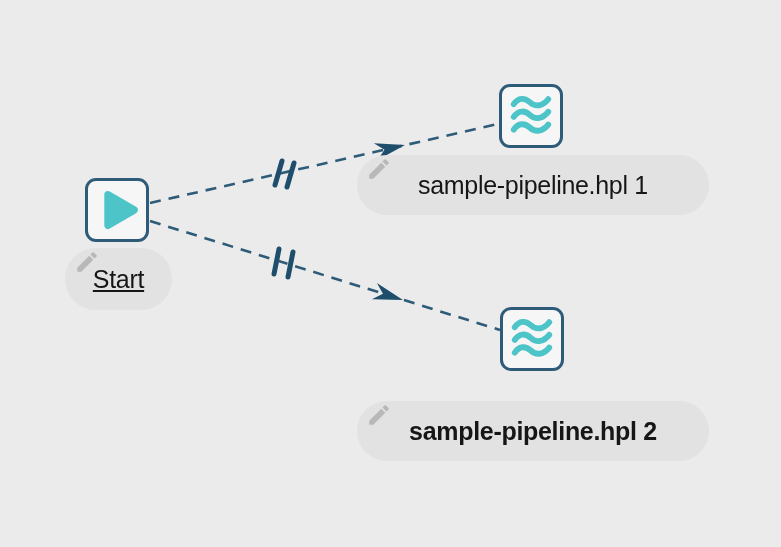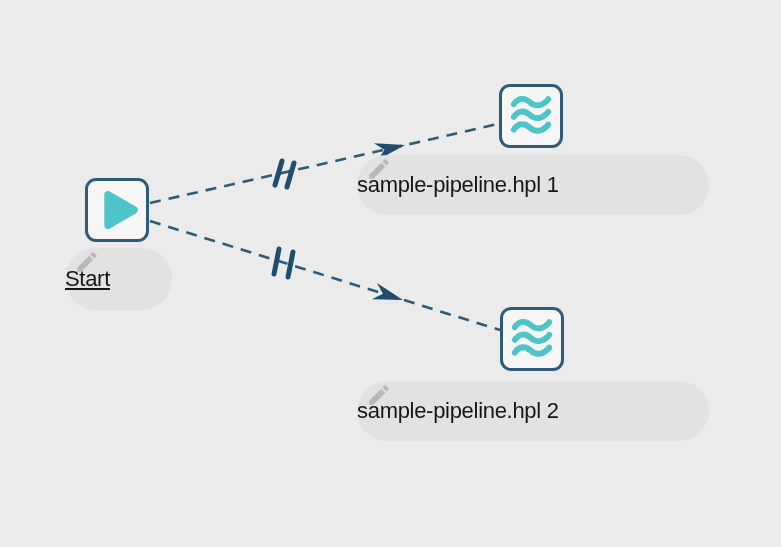--- a/index.html
+++ b/index.html
@@ -28,28 +28,28 @@
   .wave{fill:none;stroke:var(--accent-teal,#4cc4c8);stroke-width:6.5;stroke-linecap:round;}
 
   #node-start{left:85px;top:178px;}
   #node-p1{left:499px;top:84px;}
   #node-p2{left:500px;top:307px;}
 
   .pill{
     position:absolute;box-sizing:border-box;
     background:var(--pill-bg,#e2e2e2);
     border-radius:31px;
-    display:flex;align-items:center;justify-content:flex-start;
+    display:flex;align-items:center;justify-content:center;
     color:var(--text,#161616);
-    font-size:22px;letter-spacing:-0.3px;line-height:1;
+    font-size:25px;letter-spacing:-0.3px;line-height:1;
     white-space:nowrap;cursor:default;
   }
   #pill-start{left:65px;top:248px;width:107px;height:62px;text-decoration:underline;}
   #pill-p1{left:357px;top:155px;width:352px;height:60px;}
-  #pill-p2{left:357px;top:381px;width:352px;height:60px;}
+  #pill-p2{left:357px;top:401px;width:352px;height:60px;font-weight:bold;}
 
   .edit{
     position:absolute;left:9px;top:1px;width:26px;height:26px;
     fill:var(--edit-icon,#a8a8a8);opacity:.72;pointer-events:none;
   }
 </style>
 </head>
 <body>
 
 <div class="canvas">

